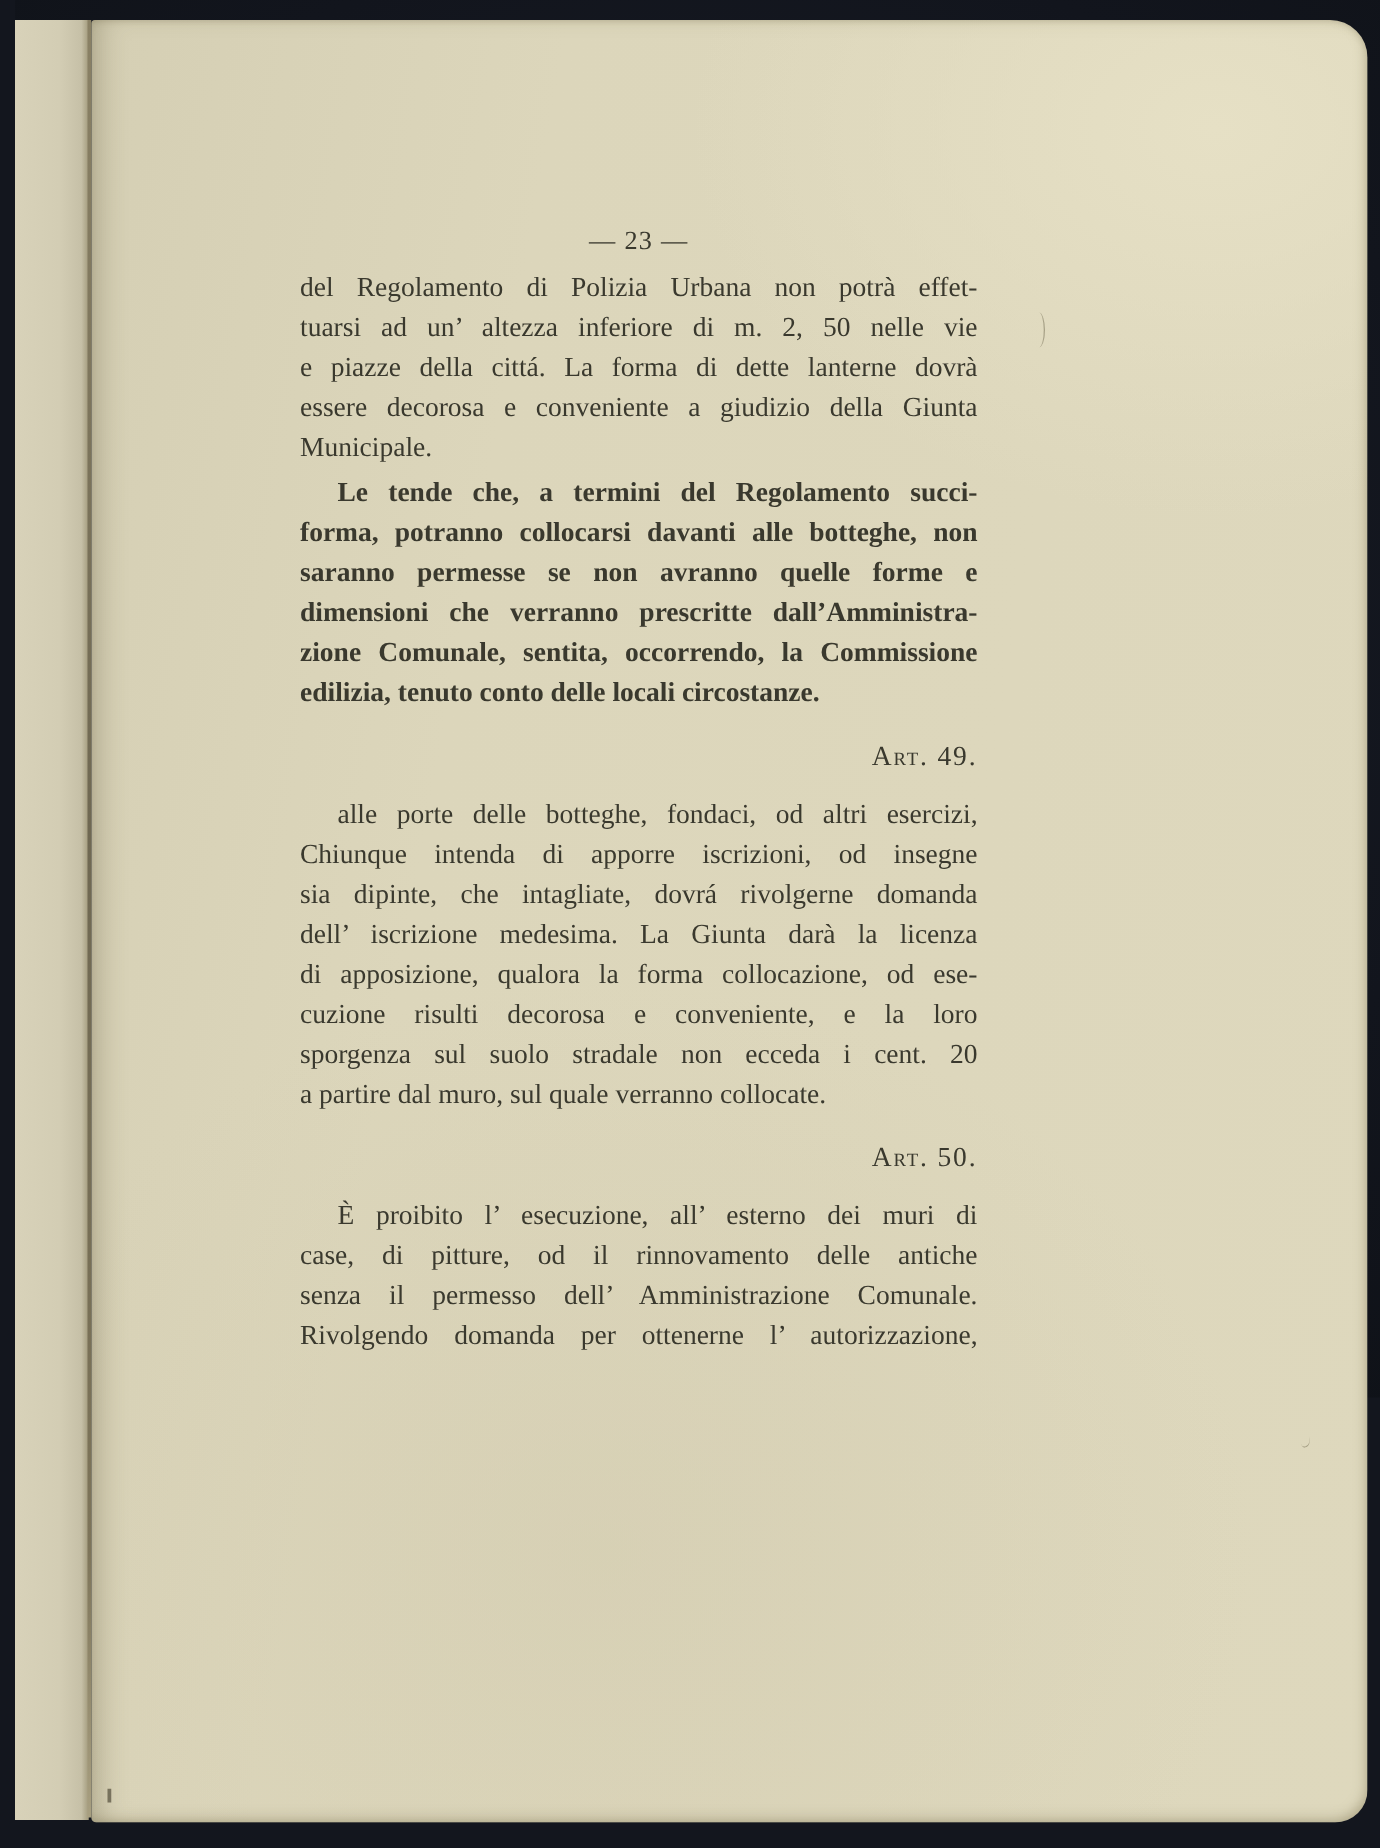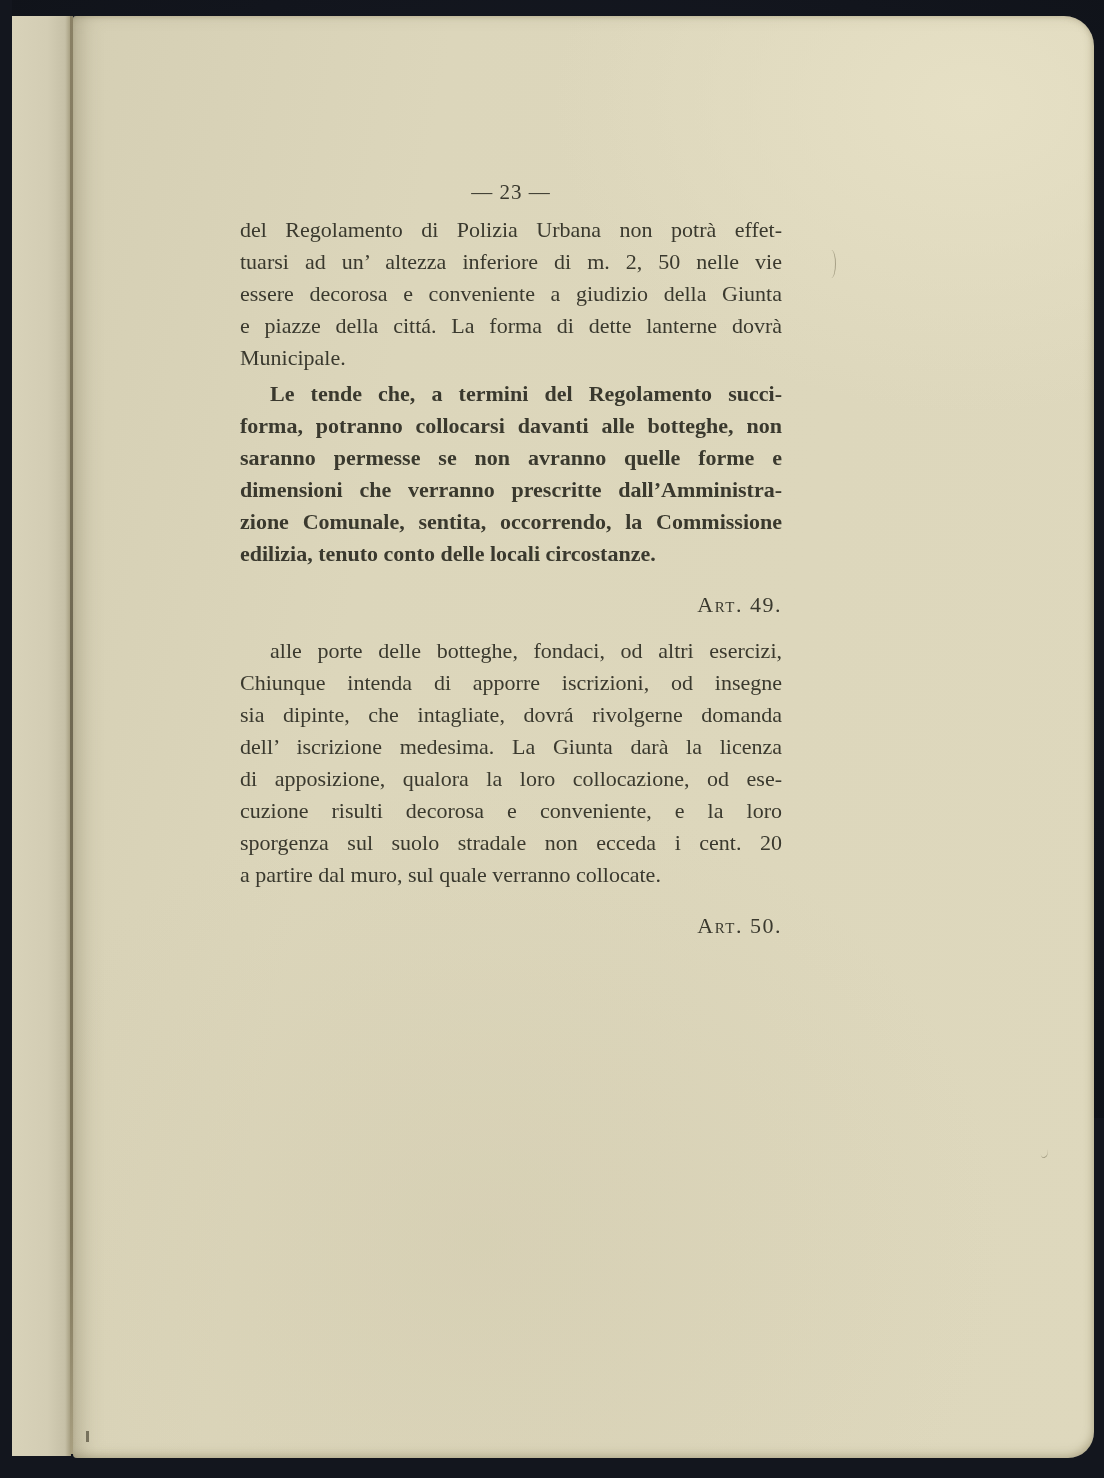--- a/index.html
+++ b/index.html
@@ -111,50 +111,56 @@
   <div class="gutter-line"></div>
 
   <div class="page">
     <div class="content">
 
       <div class="pagenum">— 23 —</div>
 
       <div class="para">
           <div class="line">del Regolamento di Polizia Urbana non potrà effet-</div>
           <div class="line">tuarsi ad un’ altezza inferiore di m. 2, 50 nelle vie</div>
+          <div class="line">e piazze della cittá. La forma di dette lanterne dovrà</div>
           <div class="line">essere decorosa e conveniente a giudizio della Giunta</div>
-          <div class="line">e piazze della cittá. La forma di dette lanterne dovrà</div>
           <div class="line last">Municipale.</div>
         </div>
 
       <div class="para indent">
           <div class="line">Le tende che, a termini del Regolamento succi-</div>
           <div class="line">forma, potranno collocarsi davanti alle botteghe, non</div>
           <div class="line">saranno permesse se non avranno quelle forme e</div>
           <div class="line">dimensioni che verranno prescritte dall’Amministra-</div>
           <div class="line">zione Comunale, sentita, occorrendo, la Commissione</div>
           <div class="line last">edilizia, tenuto conto delle locali circostanze.</div>
         </div>
 
 
       <h2 class="art">Art. 49.</h2>
 
       <div class="para indent">
           <div class="line">alle porte delle botteghe, fondaci, od altri esercizi,</div>
           <div class="line">Chiunque intenda di apporre iscrizioni, od insegne</div>
           <div class="line">sia dipinte, che intagliate, dovrá rivolgerne domanda</div>
           <div class="line">dell’ iscrizione medesima. La Giunta darà la licenza</div>
-          <div class="line">di apposizione, qualora la loro collocazione, od ese-</div>
+          <div class="line">di apposizione, qualora la forma collocazione, od ese-</div>
           <div class="line">cuzione risulti decorosa e conveniente, e la loro</div>
           <div class="line">sporgenza sul suolo stradale non ecceda i cent. 20</div>
           <div class="line last">a partire dal muro, sul quale verranno collocate.</div>
         </div>
 
       <h2 class="art">Art. 50.</h2>
 
+      <div class="para indent">
+          <div class="line">È proibito l’ esecuzione, all’ esterno dei muri di</div>
+          <div class="line">case, di pitture, od il rinnovamento delle antiche</div>
+          <div class="line">senza il permesso dell’ Amministrazione Comunale.</div>
+          <div class="line">Rivolgendo domanda per ottenerne l’ autorizzazione,</div>
+        </div>
 
     </div>
   </div>
 
   <div class="speck-a"></div>
   <div class="curl-a"></div>
   <div class="curl-b"></div>
 </div>
 
 </body></html>

